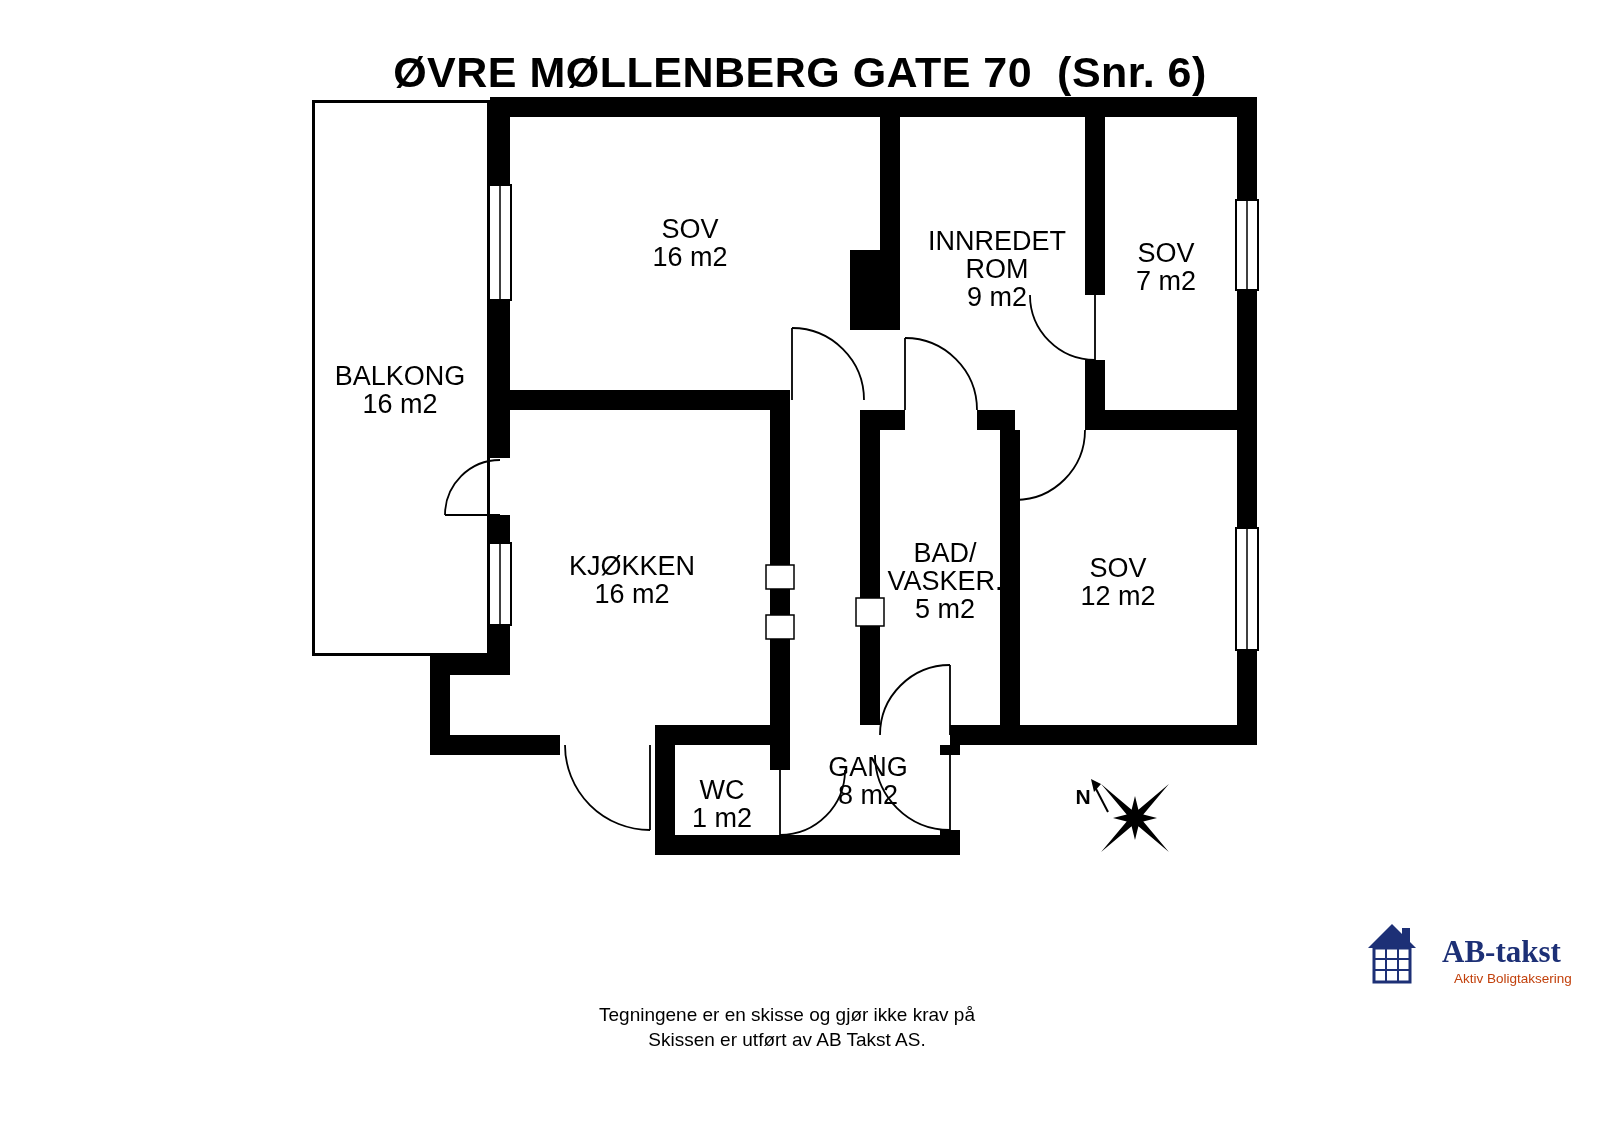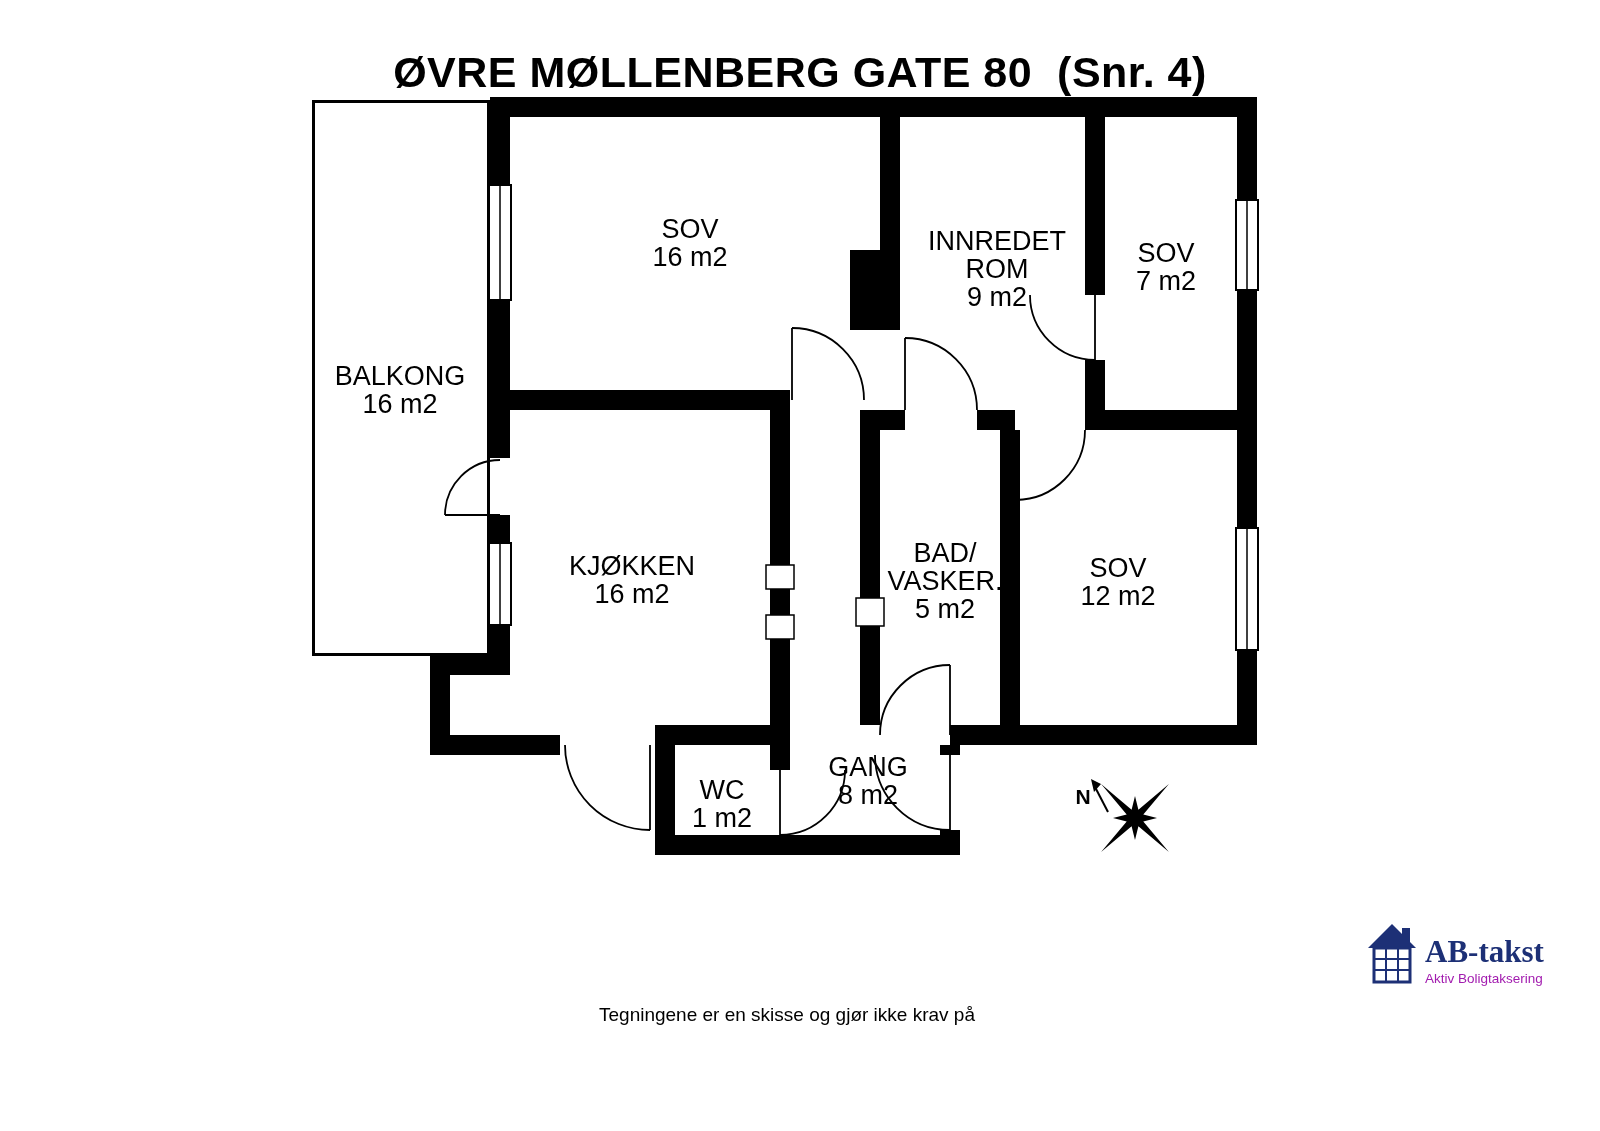--- a/index.html
+++ b/index.html
@@ -18,42 +18,42 @@
   .win { fill:#ffffff; stroke:#000000; stroke-width:2; }
   .win-line { stroke:#000000; stroke-width:1.5; }
   .notch { fill:#ffffff; stroke:#000000; stroke-width:1.5; }
   .door { fill:none; stroke:#000000; stroke-width:1.8; }
   .room-label { font-size:27px; fill:#000000; text-anchor:middle;
                 font-family:"Liberation Sans", sans-serif; }
   .compass-n { font-size:21px; font-weight:bold; fill:#000;
                text-anchor:middle; font-family:"Liberation Sans", sans-serif; }
   .logo {
     position:absolute; top:922px; left:1366px;
-    display:flex; align-items:flex-end; gap:7px;
+    display:flex; align-items:flex-end; gap:24px;
   }
   .logo-texts { display:flex; flex-direction:column; }
   .logo-text-main {
     font-family:"Liberation Serif", serif; font-weight:bold;
     font-size:31px; color:#1d3076; line-height:1;
   }
   .logo-text-sub {
     font-family:"Liberation Sans", sans-serif; font-size:13.5px;
-    color:#a21caf; margin-top:4px;
+    color:#c2410c; margin-top:4px;margin-left:12px;
   }
   .disclaimer {
     position:absolute; top:1002px; left:0; width:1574px;
     text-align:center; font-size:19px; color:#000; line-height:1.32;
   }
 </style>
 </head>
 <body>
 
 <div class="page">
 
-  <div class="title">ØVRE MØLLENBERG GATE 80  (Snr. 4)</div>
+  <div class="title">ØVRE MØLLENBERG GATE 70  (Snr. 6)</div>
 
   <svg class="plan" width="1600" height="1131" viewBox="0 0 1600 1131">
 
     <rect class="balcony-outline" x="313.5" y="101.5" width="175" height="553"></rect>
 
     <g>
 
       <rect class="wall" x="490" y="97" width="767" height="20"></rect>
       <rect class="wall" x="490" y="97" width="20" height="88"></rect>
       <rect class="wall" x="490" y="300" width="20" height="158"></rect>
@@ -206,15 +206,16 @@
       <line x1="8" y1="48" x2="44" y2="48" stroke="#1d3076" stroke-width="2"></line>
     </svg>
     <div class="logo-texts">
       <div class="logo-text-main">AB-takst</div>
       <div class="logo-text-sub">Aktiv Boligtaksering</div>
     </div>
   </div>
 
   <div class="disclaimer">
     <div>Tegningene er en skisse og gjør ikke krav på</div>
+    <div>Skissen er utført av AB Takst AS.</div>
   </div>
 
 </div>
 
 </body></html>

